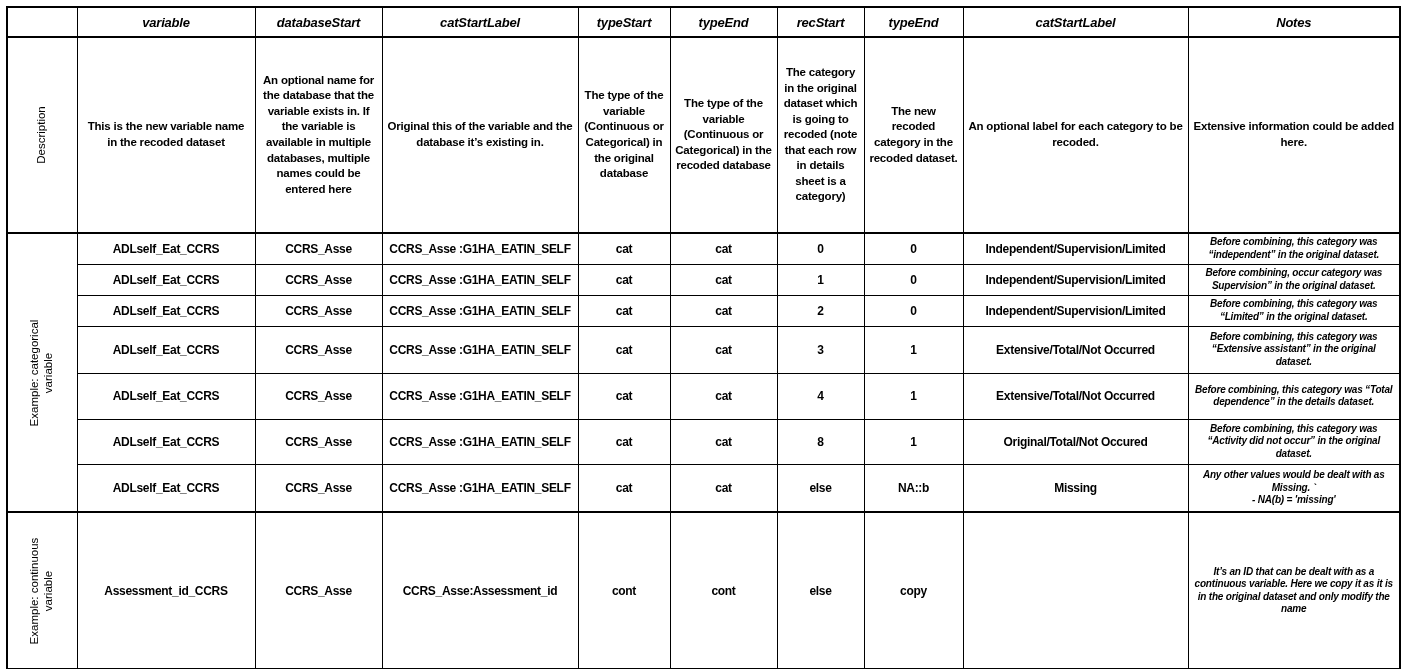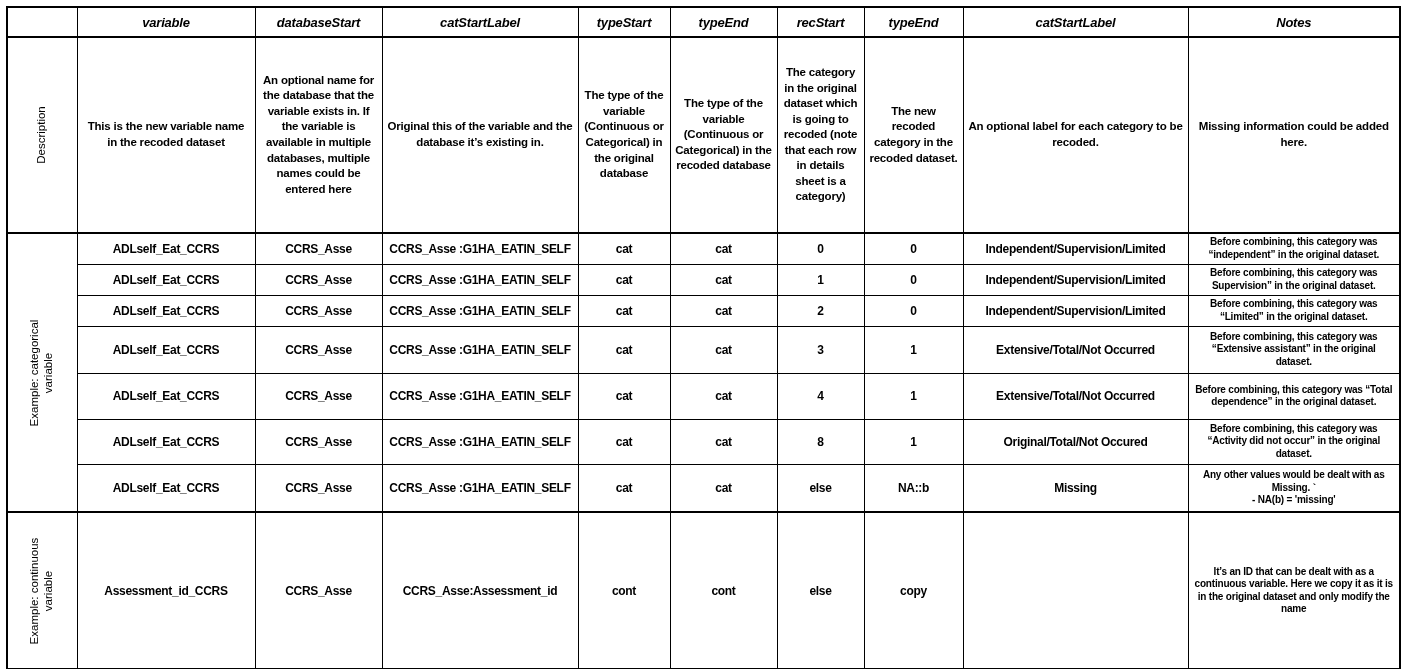--- a/index.html
+++ b/index.html
@@ -71,20 +71,21 @@
     font-size: 12px;
     letter-spacing: -0.3px;
   }
   td.notes-cell {
     font-weight: bold;
     font-size: 10px;
     line-height: 1.25;
     letter-spacing: -0.2px;
     white-space: pre-line;
     padding: 1px 2px;
+    font-style: italic;
   }
   td.label-cell {
     position: relative;
     font-weight: normal;
   }
   .rot {
     position: absolute;
     top: 50%;
     left: 50%;
     transform: translate(-50%, -50%) rotate(-90deg);
@@ -136,21 +137,21 @@
         <div class="rot rot-desc">Description</div>
       </td>
       <td>This is the new variable name in the recoded dataset</td>
       <td>An optional name for the database that the variable exists in. If the variable is available in multiple databases, multiple names could be entered here</td>
       <td>Original this of the variable and the database it’s existing in.</td>
       <td>The type of the variable (Continuous or Categorical) in the original database</td>
       <td>The type of the variable (Continuous or Categorical) in the recoded database</td>
       <td>The category in the original dataset which is going to recoded (note that each row in details sheet is a category)</td>
       <td>The new recoded category in the recoded dataset.</td>
       <td>An optional label for each category to be recoded.</td>
-      <td>Missing information could be added here.</td>
+      <td>Extensive information could be added here.</td>
     </tr>
 
     <tr class="cat-r1">
       <td class="label-cell" rowspan="7">
         <div class="rot rot-cat">Example: categorical variable</div>
       </td>
       <td class="data-cell">ADLself_Eat_CCRS</td>
       <td class="data-cell">CCRS_Asse</td>
       <td class="data-cell">CCRS_Asse :G1HA_EATIN_SELF</td>
       <td class="data-cell">cat</td>
@@ -162,21 +163,21 @@
     </tr>
     <tr class="cat-r2">
       <td class="data-cell">ADLself_Eat_CCRS</td>
       <td class="data-cell">CCRS_Asse</td>
       <td class="data-cell">CCRS_Asse :G1HA_EATIN_SELF</td>
       <td class="data-cell">cat</td>
       <td class="data-cell">cat</td>
       <td class="data-cell">1</td>
       <td class="data-cell">0</td>
       <td class="data-cell">Independent/Supervision/Limited</td>
-      <td class="notes-cell">Before combining, this category was Supervision” in the original dataset.</td>
+      <td class="notes-cell">Before combining, occur category was Supervision” in the original dataset.</td>
     </tr>
     <tr class="cat-r3">
       <td class="data-cell">ADLself_Eat_CCRS</td>
       <td class="data-cell">CCRS_Asse</td>
       <td class="data-cell">CCRS_Asse :G1HA_EATIN_SELF</td>
       <td class="data-cell">cat</td>
       <td class="data-cell">cat</td>
       <td class="data-cell">2</td>
       <td class="data-cell">0</td>
       <td class="data-cell">Independent/Supervision/Limited</td>
@@ -195,21 +196,21 @@
     </tr>
     <tr class="cat-r5">
       <td class="data-cell">ADLself_Eat_CCRS</td>
       <td class="data-cell">CCRS_Asse</td>
       <td class="data-cell">CCRS_Asse :G1HA_EATIN_SELF</td>
       <td class="data-cell">cat</td>
       <td class="data-cell">cat</td>
       <td class="data-cell">4</td>
       <td class="data-cell">1</td>
       <td class="data-cell">Extensive/Total/Not Occurred</td>
-      <td class="notes-cell">Before combining, this category was “Total dependence” in the original dataset.</td>
+      <td class="notes-cell">Before combining, this category was “Total dependence” in the details dataset.</td>
     </tr>
     <tr class="cat-r6">
       <td class="data-cell">ADLself_Eat_CCRS</td>
       <td class="data-cell">CCRS_Asse</td>
       <td class="data-cell">CCRS_Asse :G1HA_EATIN_SELF</td>
       <td class="data-cell">cat</td>
       <td class="data-cell">cat</td>
       <td class="data-cell">8</td>
       <td class="data-cell">1</td>
       <td class="data-cell">Original/Total/Not Occured</td>

